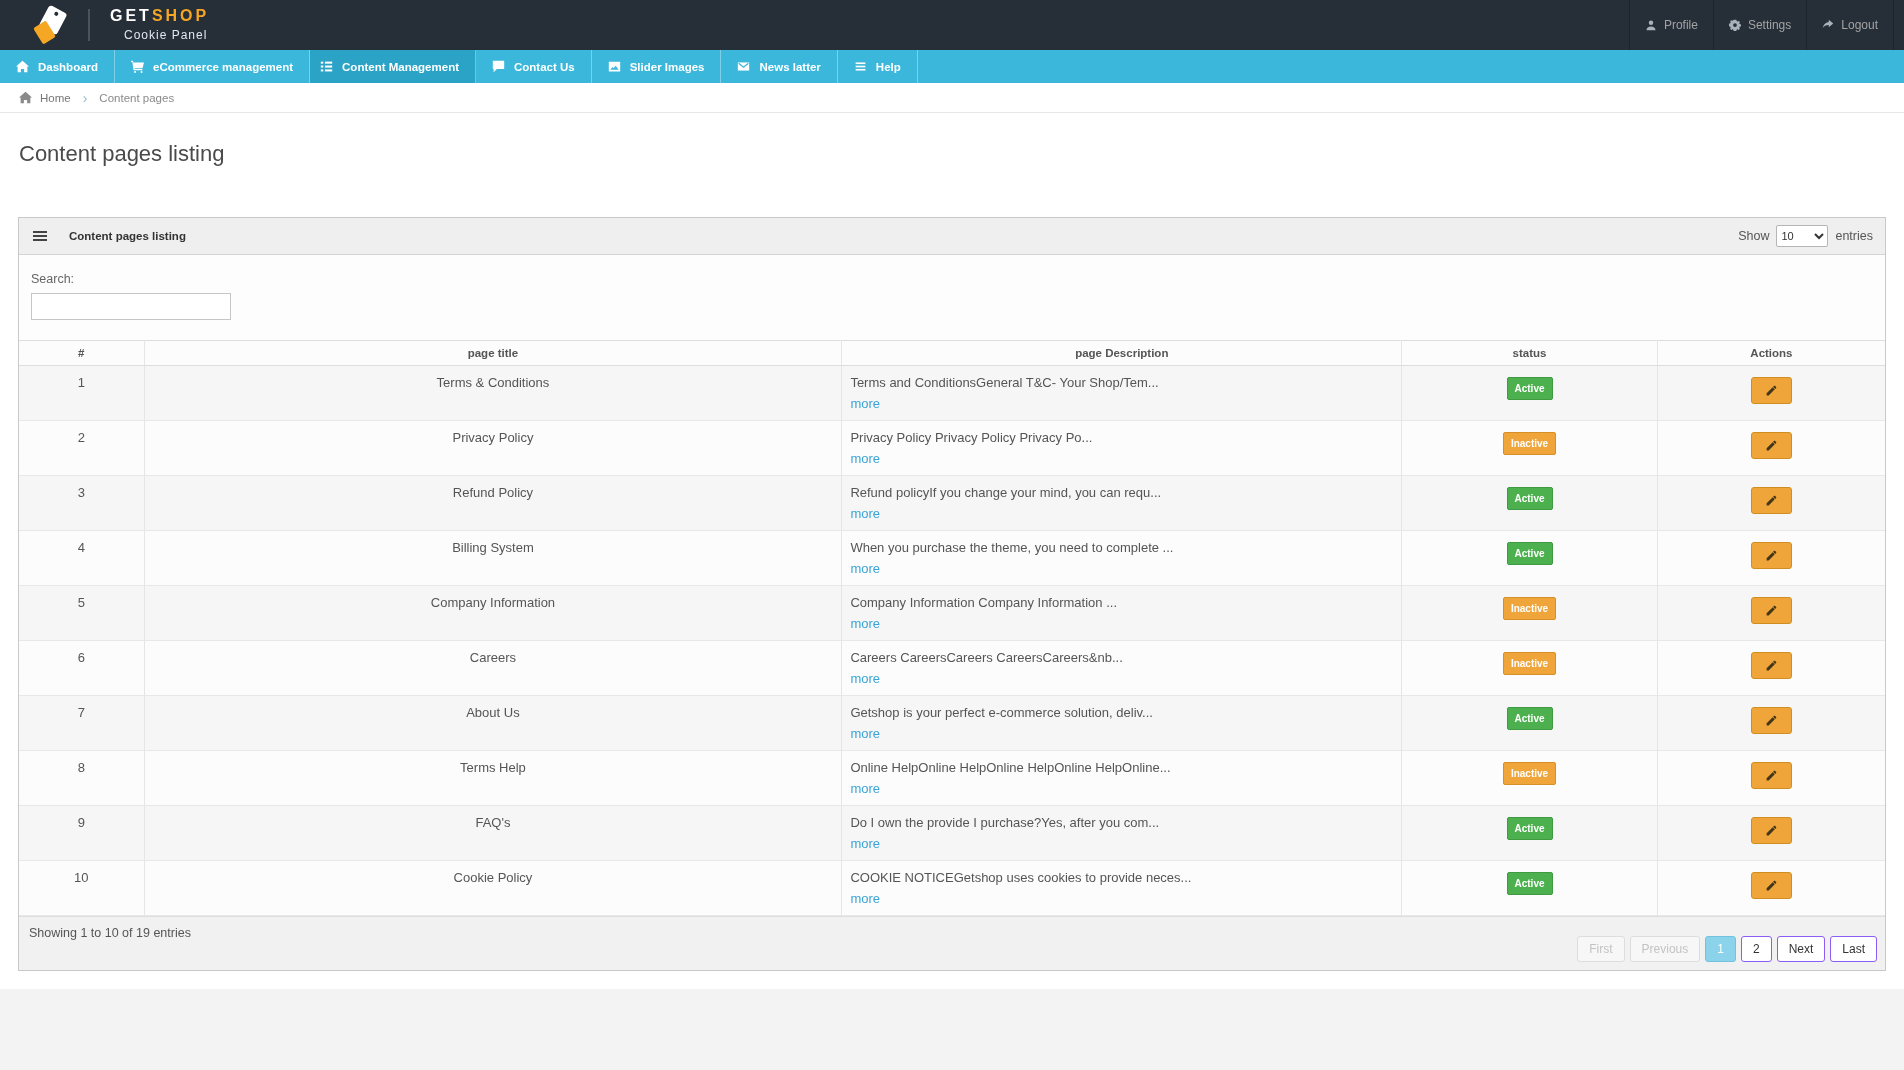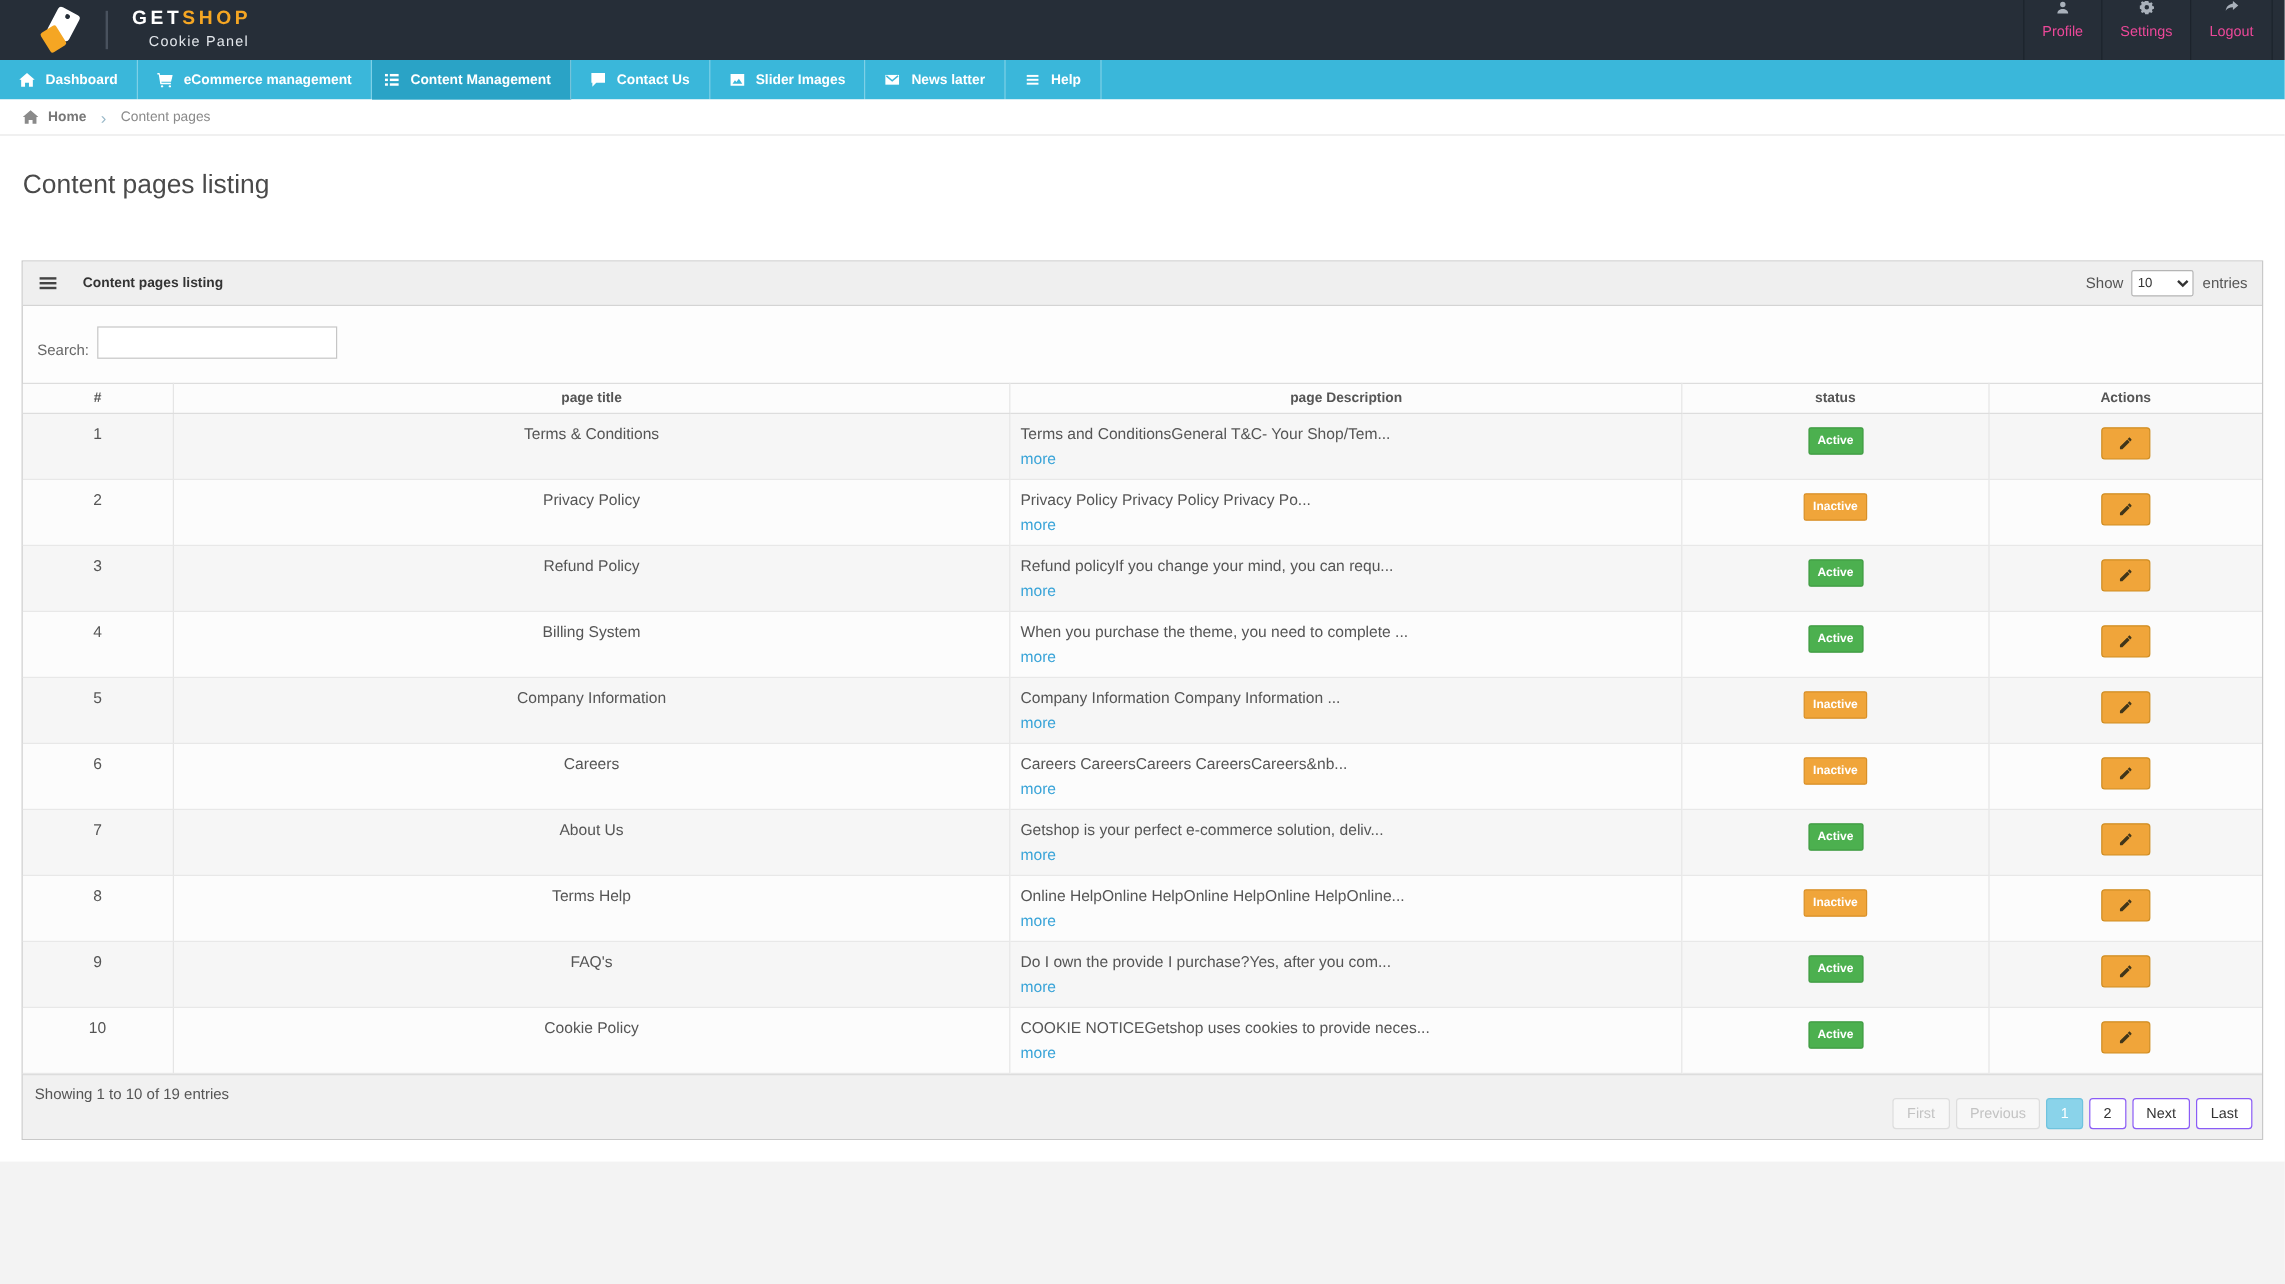--- a/index.html
+++ b/index.html
@@ -33,21 +33,21 @@
   .tag-orange{position:absolute;left:3px;bottom:1px;width:15px;height:19px;background:var(--accent-orange);border-radius:2px;transform:rotate(-32deg);}
   .logo-divider{width:2px;height:32px;background:#49525e;margin:0 8px 0 6px;}
   .logo-text{line-height:1.1;}
   .brand{font-size:16px;font-weight:bold;letter-spacing:3px;color:#fff;}
   .brand .brand2{color:var(--accent-orange);}
   .logo-sub{font-size:12px;color:#e3e7ec;letter-spacing:1px;padding-left:14px;}
   .top-links{display:flex;height:50px;align-items:stretch;}
   .top-link{
     display:flex;align-items:center;gap:7px;
     padding:0 15px;border-left:1px solid #1c232c;
-    color:#ec4899;font-size:12px;cursor:pointer;flex-direction:column;
+    color:#a3a3a3;font-size:12px;cursor:pointer;
   }
   .top-link:last-child{border-right:1px solid #1c232c;margin-right:10px;}
   .top-link svg{fill:#a9b1bb;}
   
   .mainnav{height:33px;background:var(--nav-bg);display:flex;align-items:stretch;}
   .nav-item{
     display:flex;align-items:center;gap:9px;padding:0 16px;
     color:#fff;font-size:11.5px;font-weight:bold;cursor:pointer;
     border-right:1px solid rgba(255,255,255,0.35);
   }
@@ -56,41 +56,41 @@
   
   .content-wrap{background:#fff;padding-bottom:18px;}
   .breadcrumb{
     height:30px;display:flex;align-items:center;gap:12px;
     padding:0 19px;border-bottom:1px solid #e6e6e6;
     font-size:11.5px;color:#777;background:#fff;
   }
   .breadcrumb svg{fill:#8a8a8a;}
   .crumb-sep{color:#9ab9c9;font-size:14px;line-height:1;}
   .crumb-current{color:#8a8a8a;}
-  .crumb-home{cursor:pointer;font-weight:bold;}
+  .crumb-home{cursor:pointer;}
   .page-title{
     font-size:22px;font-weight:normal;color:#4a4a4a;
     margin:0;padding:28px 19px 50px;
   }
   
   .panel{margin:0 18px;border:1px solid #c9c9c9;background:#fdfdfd;}
   .panel-heading{
     background:#efefef;border-bottom:1px solid #d4d4d4;
     display:flex;align-items:center;padding:8px 12px;height:37px;
   }
   .burger{display:inline-flex;flex-direction:column;gap:2px;cursor:pointer;padding:2px;}
   .burger i{display:block;width:14px;height:2px;background:#444;}
   .panel-title{margin-left:20px;font-size:11.5px;font-weight:bold;color:#333;}
   .show-entries{margin-left:auto;display:flex;align-items:center;gap:7px;font-size:12.5px;color:#555;}
   .entries-select{
     width:52px;height:22px;font-size:11px;color:#333;
     border:1px solid #b5b5b5;background:#fff;border-radius:2px;
     font-family:"Liberation Sans",sans-serif;
   }
-  .search-row{display:flex;align-items:flex-end;gap:7px;padding:17px 12px 20px;font-size:12.5px;color:#666;}
+  .search-row{display:flex;align-items:flex-start;gap:7px;padding:17px 12px 20px;font-size:12.5px;color:#666;flex-direction:column;}
   .search-input{
     width:200px;height:27px;border:1px solid #c6c6c6;background:#fff;
     font-size:13px;padding:0 6px;font-family:"Liberation Sans",sans-serif;
   }
   
   table.listing{width:100%;border-collapse:collapse;table-layout:fixed;}
   .listing th{
     border-top:1px solid #ddd;border-bottom:1px solid #ddd;
     background:#fcfcfc;font-size:11.5px;font-weight:bold;color:#555;
     padding:6px 4px;text-align:center;

